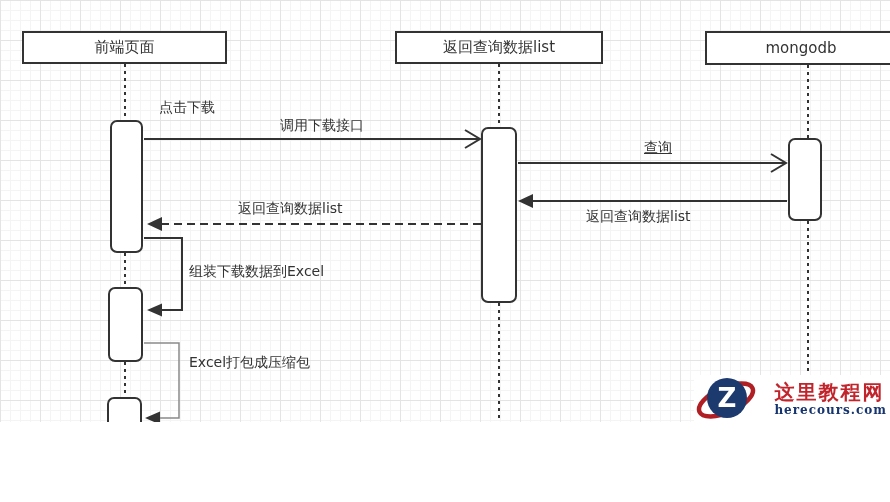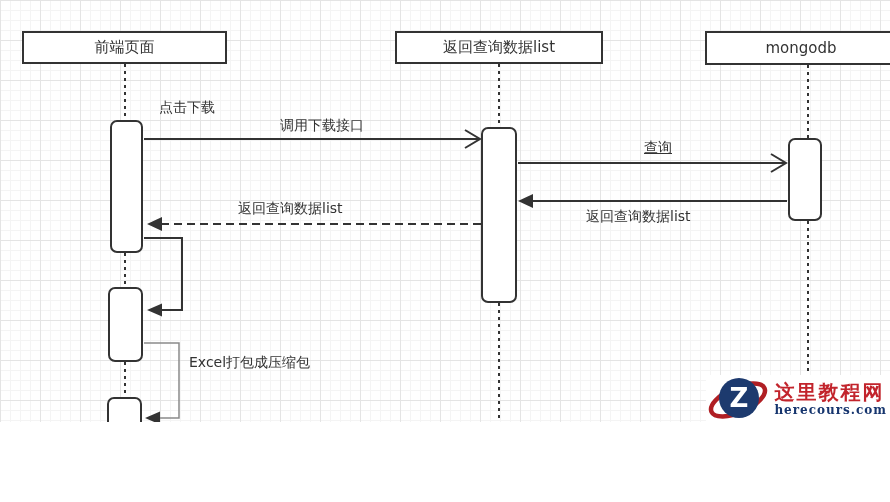--- a/index.html
+++ b/index.html
@@ -62,21 +62,21 @@
   .watermark {
     position: absolute;
     right: 0;
     bottom: 0;
     height: 47px;
     display: flex;
     align-items: center;
     background: #ffffff;
     padding: 0 3px 0 2px;
   }
-  .wm-text { display: flex; flex-direction: column; justify-content: center; margin-left: 4px; }
+  .wm-text { display: flex; flex-direction: column; justify-content: center; margin-left: 16px; }
   .wm-site {
     color: #c2242c;
     font-size: 20px;
     font-weight: bold;
     letter-spacing: 2px;
     line-height: 22px;
     white-space: nowrap;
   }
   .wm-domain {
     color: #16356e;
@@ -145,20 +145,21 @@
       <path d="M144,343 H179 V418 H159" fill="none" stroke="#8a8a8a" stroke-width="1.5"></path>
       <path d="M145,418 L160,411.5 L160,424.5 Z" fill="#333333" stroke="none"></path>
     </g>
   </svg>
 
   <span class="msg-label" style="left:159px; top:99px;">点击下载</span>
   <span class="msg-label" style="left:255px; top:117px;margin-left:25px;">调用下载接口</span>
   <span class="msg-label" style="left:644px; top:139px;text-decoration:underline;">查询</span>
   <span class="msg-label" style="left:586px; top:208px;">返回查询数据list</span>
   <span class="msg-label" style="left:238px; top:200px;">返回查询数据list</span>
+  <span class="msg-label" style="left:189px; top:263px;">组装下载数据到Excel</span>
   <span class="msg-label" style="left:189px; top:354px;">Excel打包成压缩包</span>
 
   <div class="watermark">
     <svg width="62" height="47" viewBox="0 0 62 47">
       <ellipse cx="30" cy="25" rx="29" ry="12.5" fill="none" stroke="#b01f24" stroke-width="4.5" transform="rotate(-24 30 25)"></ellipse>
       <circle cx="31" cy="23" r="20" fill="#1d3a6e"></circle>
       <text x="31" y="32" text-anchor="middle" font-size="26" font-weight="bold" fill="#ffffff">Z</text>
     </svg>
     <div class="wm-text">
       <span class="wm-site">这里教程网</span>

